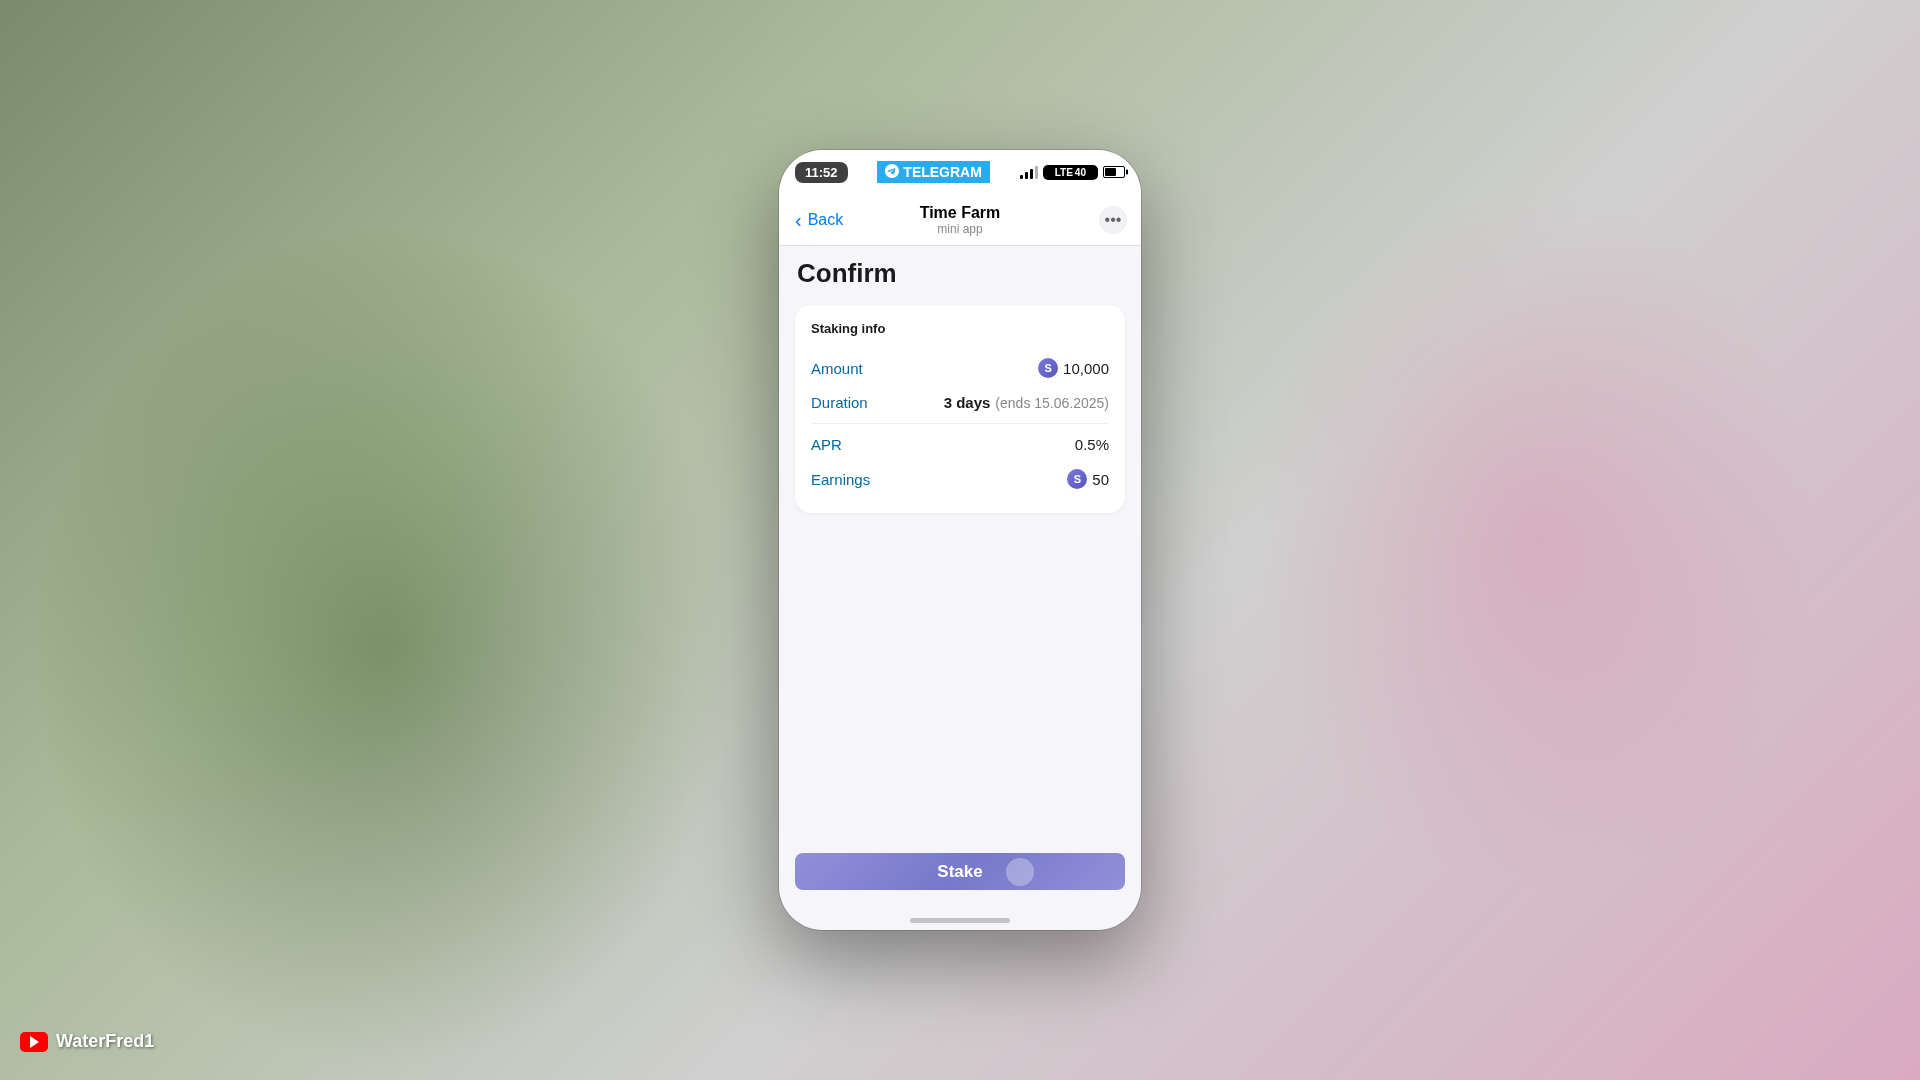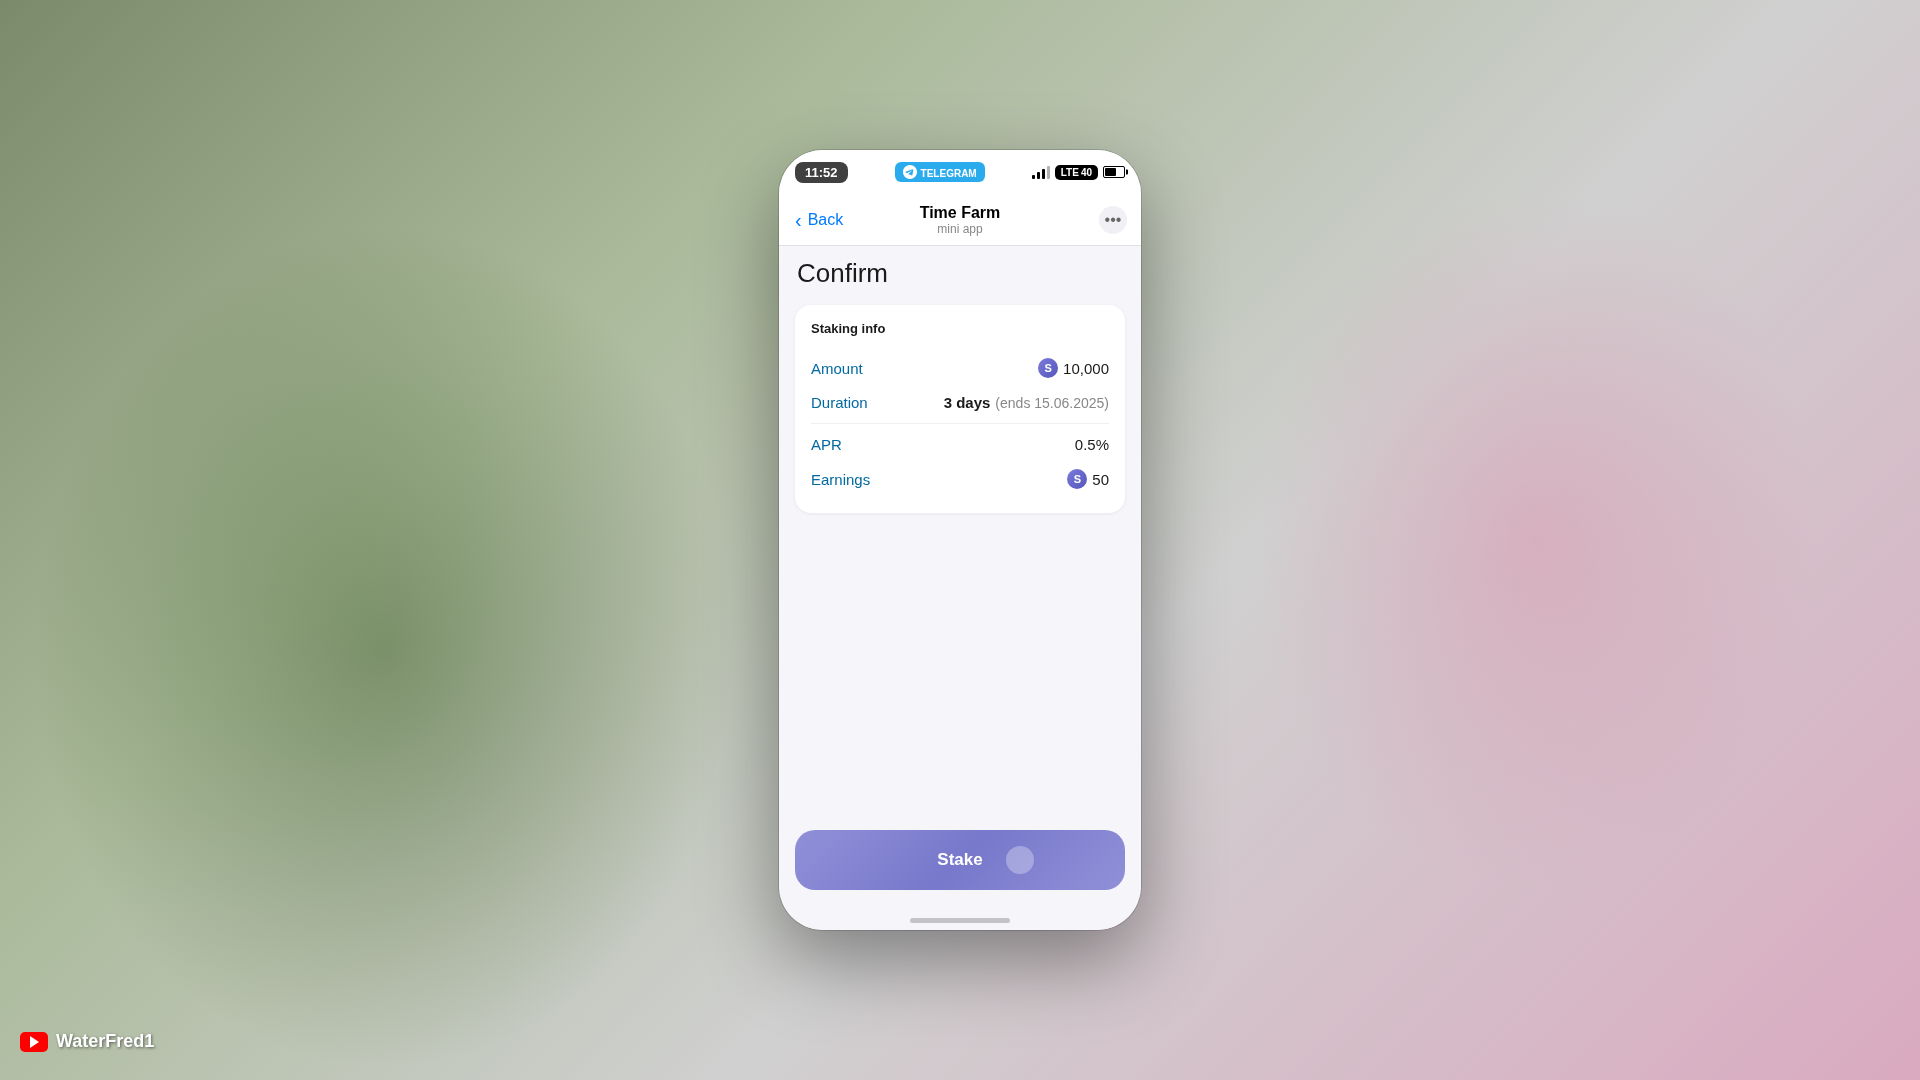--- a/index.html
+++ b/index.html
@@ -70,26 +70,26 @@
 
     .status-center {
       display: flex;
       align-items: center;
       gap: 6px;
     }
 
     .telegram-badge {
       background: #2aabee;
       color: white;
-      font-size: 10px;
+      font-size: 14px;
       font-weight: 600;
       padding: 3px 8px;
-      border-radius: 6px;
-      display: flex;
-      align-items: flex-end;
+      border-radius: 0;
+      display: flex;
+      align-items: flex-start;
       gap: 4px;
     }
 
     .telegram-icon-svg {
       width: 14px;
       height: 14px;
     }
 
     .status-right {
       display: flex;
@@ -108,21 +108,21 @@
       width: 3px;
       background: #000;
       border-radius: 1px;
     }
 
     .lte-badge {
       background: #000;
       color: white;
       font-size: 10px;
       font-weight: 700;
-      padding: 2px 6px;
+      padding: 2px 12px;
       border-radius: 5px;
       display: flex;
       align-items: center;
       gap: 2px;
     }
 
     .battery-icon {
       width: 22px;
       height: 12px;
       border: 1.5px solid #000;
@@ -245,21 +245,21 @@
       border-radius: 2px;
     }
 
     .progress-bar.active {
       background: #6b6bcc;
     }
 
     .confirm-title {
       padding: 12px 18px 16px;
       font-size: 26px;
-      font-weight: 400;
+      font-weight: 700;
       color: #1a1a1a;
     }
 
     .staking-card {
       margin: 0 16px;
       background: white;
       border-radius: 16px;
       padding: 16px;
       box-shadow: 0 1px 4px rgba(0,0,0,0.06);
     }
@@ -324,24 +324,24 @@
 
     
     .bottom-area {
       background: #f5f5fa;
       padding: 12px 16px 20px;
       flex-shrink: 0;
     }
 
     .stake-button {
       width: 100%;
-      height: 60px;
+      height: 37px;
       background: linear-gradient(135deg, #9090d8, #7878cc, #9090d8);
       border: none;
-      border-radius: 20px;
+      border-radius: 8px;
       color: white;
       font-size: 17px;
       font-weight: 600;
       cursor: pointer;
       display: flex;
       align-items: center;
       justify-content: center;
       position: relative;
     }
 

